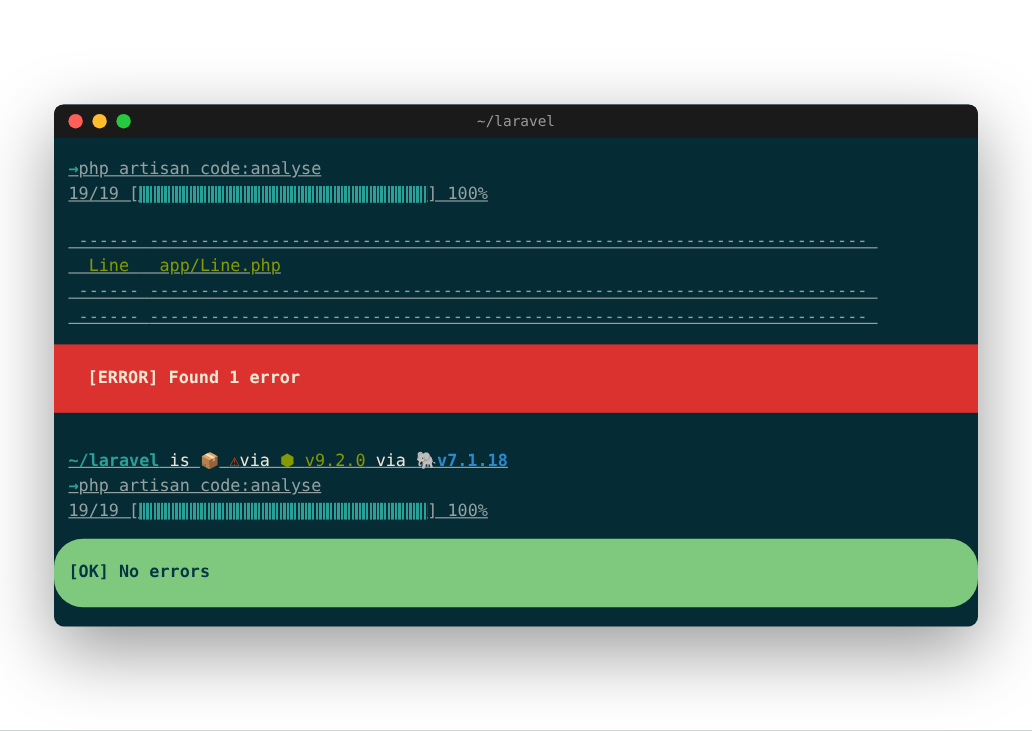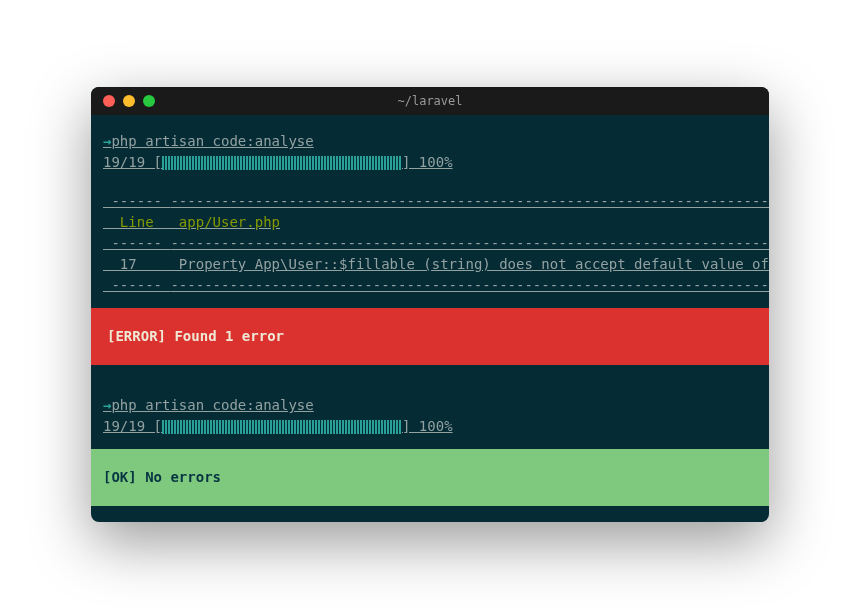--- a/index.html
+++ b/index.html
@@ -10,21 +10,21 @@
     body {
       background: #ffffff;
       display: flex;
       justify-content: center;
       align-items: center;
       min-height: 609px;
       font-family: 'Menlo', 'Monaco', 'Consolas', monospace;
       font-size: 14px;
     }
     .terminal-window {
-      width: 678px;
+      width: 770px;
       background: #052b35;
       border-radius: 8px;
       box-shadow: 0 20px 60px rgba(0,0,0,0.4);
       overflow: hidden;
     }
     .titlebar {
       background: #1a1a1a;
       height: 28px;
       display: flex;
       align-items: center;
@@ -86,30 +86,31 @@
     .table-header {
       color: #859900;
       text-align: center;
     }
     .spacer {
       height: 18px;
     }
     .error-banner {
       background: #dc322f;
       color: #eee8d5;
-      padding: 18px 16px;
+      padding: 18px 28px;
       margin: 12px -12px;
       font-weight: bold;
     }
     .ok-banner {
       background: #7fc97f;
       color: #073642;
       padding: 18px 12px;
       margin: 12px -12px 0 -12px;
       font-weight: bold;
+      border-radius: 24px;
     }
     .cyan { color: #2aa198; font-weight: bold; }
     .green { color: #859900; }
     .orange { color: #cb4b16; }
     .blue { color: #268bd2; font-weight: bold; }
     .white { color: #eee8d5; }
     .icon-box {
       display: inline-block;
       font-size: 13px;
     }
@@ -129,29 +130,29 @@
 
   <div class="terminal-body">
 
     <div class="line"><span class="prompt-arrow">→</span><span class="command-text">php artisan code:analyse</span></div>
 
     <div class="line"><span>19/19 [</span><span class="progress-bar"></span><span>] 100%</span></div>
 
     <div class="spacer"></div>
 
     <div class="line dashes"><span> ------ </span><span>----------------------------------------------------------------------- </span></div>
-    <div class="line"><span class="table-header">  Line </span><span class="table-header">  app/User.php</span></div>
+    <div class="line"><span class="table-header">  Line </span><span class="table-header">  app/Line.php</span></div>
     <div class="line dashes"><span> ------ </span><span>----------------------------------------------------------------------- </span></div>
-    <div class="line"><span>  17   </span><span>  Property App\User::$fillable (string) does not accept default value of</span></div>
     <div class="line dashes"><span> ------ </span><span>----------------------------------------------------------------------- </span></div>
 
     <div class="error-banner">[ERROR] Found 1 error</div>
 
     <div class="spacer"></div>
 
+    <div class="line"><span class="cyan">~/laravel</span><span class="white"> is </span><span class="icon-box">📦</span><span> </span><span class="orange">⚠</span><span class="white">via </span><span class="green">⬢ </span><span class="green">v9.2.0</span><span class="white"> via </span><span>🐘</span><span class="blue">v7.1.18</span></div>
 
     <div class="line"><span class="prompt-arrow">→</span><span class="command-text">php artisan code:analyse</span></div>
 
     <div class="line"><span>19/19 [</span><span class="progress-bar"></span><span>] 100%</span></div>
 
     <div class="ok-banner">[OK] No errors</div>
 
   </div>
 </div>
 

